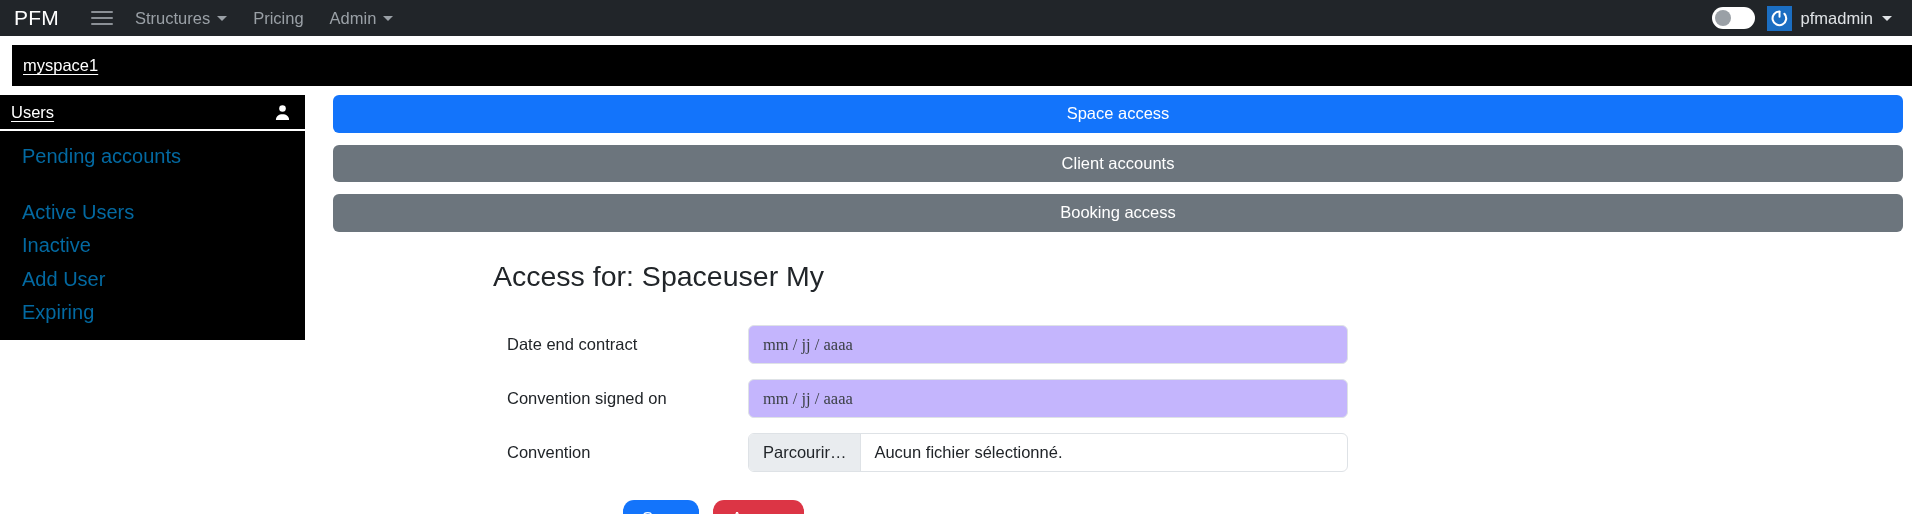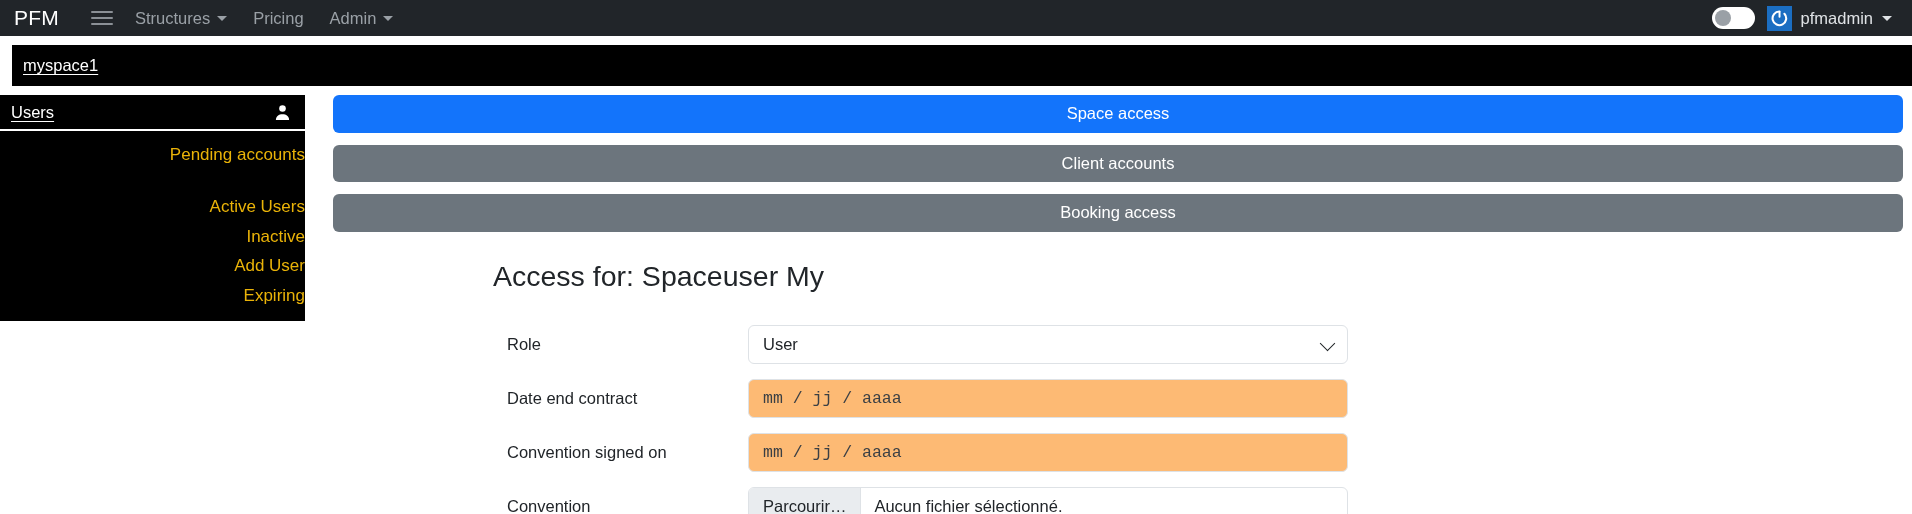--- a/index.html
+++ b/index.html
@@ -81,24 +81,23 @@
     height: 36px; background: #000; display: flex; align-items: center;
     padding: 0 14px 0 11px; border-bottom: 2px solid #ffffff;
   }
   .side-head-label {
     color: #ffffff; font-size: 16.5px; text-decoration: underline;
     text-underline-offset: 3px; cursor: pointer;
   }
   .side-head-icon { margin-left: auto; display: flex; align-items: center; }
   .side-menu { background: #000; padding: 9px 0 10px 0; }
   .side-item {
-    display: block; color: #eab308; font-size: 17px;
+    display: block; color: #0369a1; font-size: 20px;
     padding: 4px 0 4px 22px; text-decoration: none; cursor: pointer;
     line-height: 1.28;
-    text-align: right;
   }
   .side-gap { height: 22px; }
 
   
   .main { position: absolute; left: 333px; top: 95px; width: 1570px; }
   .tabrow { display: flex; gap: 12px; margin-bottom: 6px; flex-direction: column; }
   .tabbtn {
     border: none; border-radius: 6px; color: #fff; cursor: pointer;
     font-family: "Liberation Sans", sans-serif; font-size: 16.5px;
     padding: 10px 17px 11px 17px; line-height: 1;
@@ -113,23 +112,23 @@
 
   .form { margin-top: 25px; }
   .form-row {
     display: flex; align-items: center; height: 54px;
   }
   .form-label {
     width: 415px; padding-left: 174px; font-size: 16.5px; color: #212529;
   }
   .control { width: 600px; }
   .field {
-    width: 600px; height: 39px; background: #fdba74;
+    width: 600px; height: 39px; background: #c4b5fd;
     border: 1px solid #dee2e6; border-radius: 6px;
-    font-family: Liberation Mono, monospace; font-size: 16.5px;
+    font-family: Liberation Serif, serif; font-size: 16.5px;
     color: #212529; padding: 0 14px; display: flex; align-items: center;
   }
   .field.placeholder { color: #3a3f44; }
   .select {
     position: relative; width: 600px; height: 39px;
     border: 1px solid #dee2e6; border-radius: 6px; background: #fff;
     display: flex; align-items: center; padding: 0 14px; cursor: pointer;
     font-size: 16.5px; color: #212529;
   }
   .select .chev {
@@ -233,29 +232,20 @@
     <div class="tabrow">
       <button class="tabbtn primary">Space access</button>
       <button class="tabbtn secondary">Client accounts</button>
       <button class="tabbtn secondary">Booking access</button>
     </div>
 
     <h1 class="page-title">Access for: Spaceuser My</h1>
 
     <div class="form">
 
-      <div class="form-row">
-        <div class="form-label">Role</div>
-        <div class="control">
-          <div class="select">
-            <span>User</span>
-            <span class="chev"></span>
-          </div>
-        </div>
-      </div>
 
       <div class="form-row">
         <div class="form-label">Date end contract</div>
         <div class="control">
           <div class="field placeholder">mm / jj / aaaa</div>
         </div>
       </div>
 
       <div class="form-row">
         <div class="form-label">Convention signed on</div>

